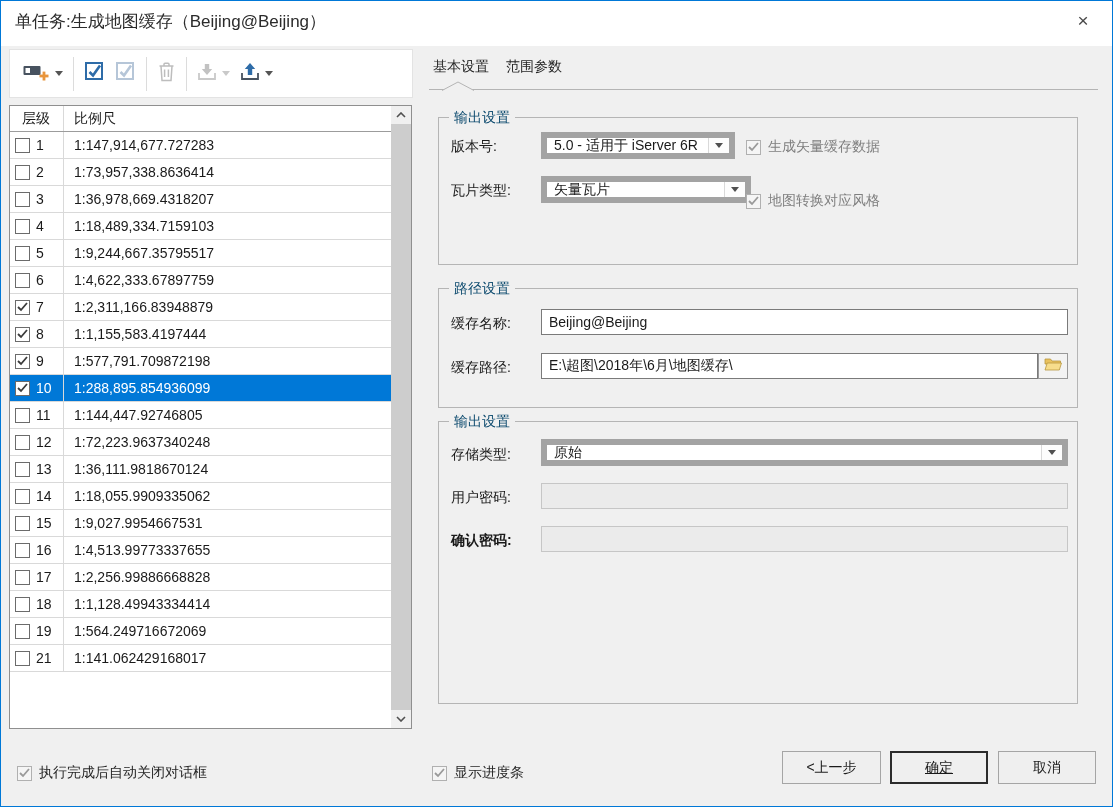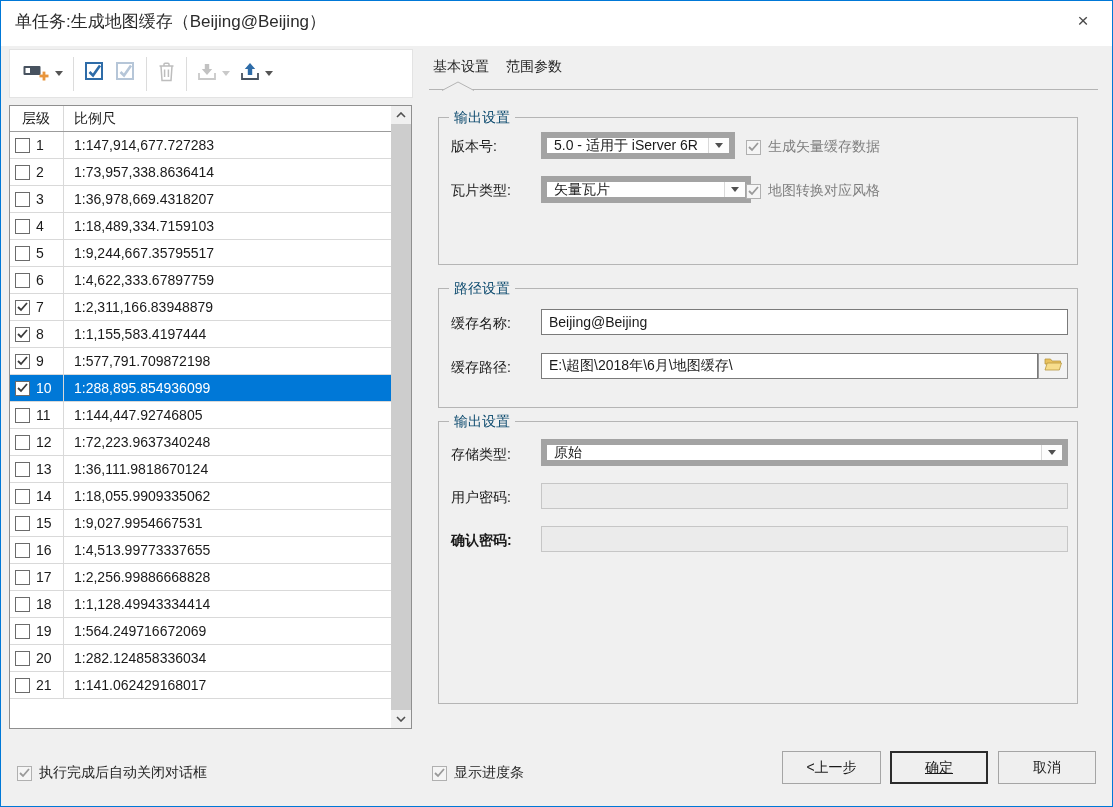--- a/index.html
+++ b/index.html
@@ -276,27 +276,20 @@
         <div class="trow">
           <div class="c1">
             <span class="cb"></span>
             <span>19</span>
           </div>
           <div class="c2">1:564.249716672069</div>
         </div>
         <div class="trow">
           <div class="c1">
             <span class="cb"></span>
-            <span>20</span>
-          </div>
-          <div class="c2">1:282.124858336034</div>
-        </div>
-        <div class="trow">
-          <div class="c1">
-            <span class="cb"></span>
             <span>21</span>
           </div>
           <div class="c2">1:141.062429168017</div>
         </div>
       </div>
     <div class="vscroll">
       <div class="sbtn up">
         <svg width="10" height="6" viewBox="0 0 10 6">
             <polyline points="1,5 5,1 9,5" fill="none" stroke="#505050" stroke-width="1.6"></polyline>
           </svg>
@@ -338,21 +331,21 @@
     </span>
     <span class="lab-dis">生成矢量缓存数据</span>
   </div>
   <div class="flabel" style="left:450px;top:181px;">瓦片类型:</div>
   <div class="dd" style="left:540px;top:175px;width:210px;height:27px;">
     <span>矢量瓦片</span>
     <span class="ddarrow">
         <span class="tri"></span>
       </span>
   </div>
-  <div class="cbrow" style="left:745px;top:181px;text-align:right;">
+  <div class="cbrow" style="left:745px;top:191px;text-align:right;">
     <span class="cbd">
       <svg width="11" height="10" viewBox="0 0 11 10">
           <polyline points="1,5 4,8 10,1" fill="none" stroke="#9a9a9a" stroke-width="1.8"></polyline>
         </svg>
     </span>
     <span class="lab-dis">地图转换对应风格</span>
   </div>
 
   <div class="group" style="left:437px;top:287px;width:640px;height:120px;">
     <div class="gtitle">路径设置</div>

